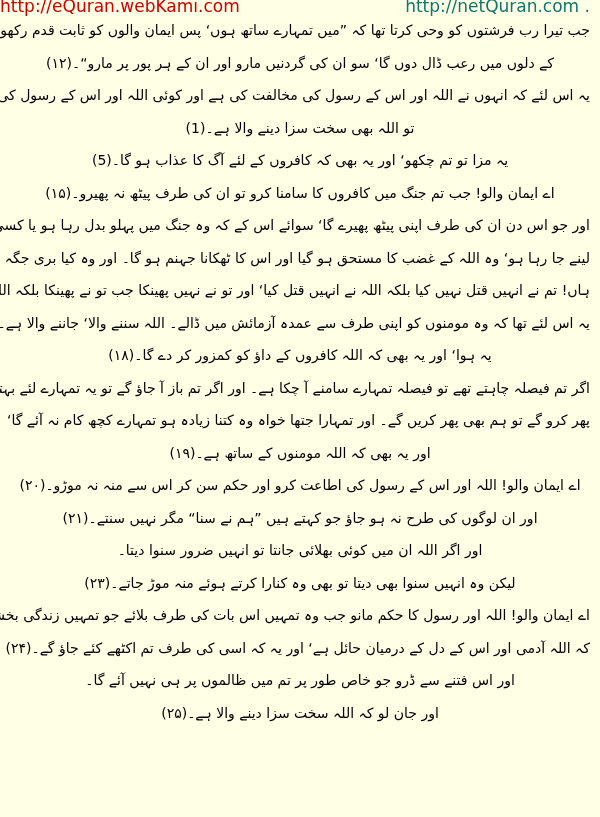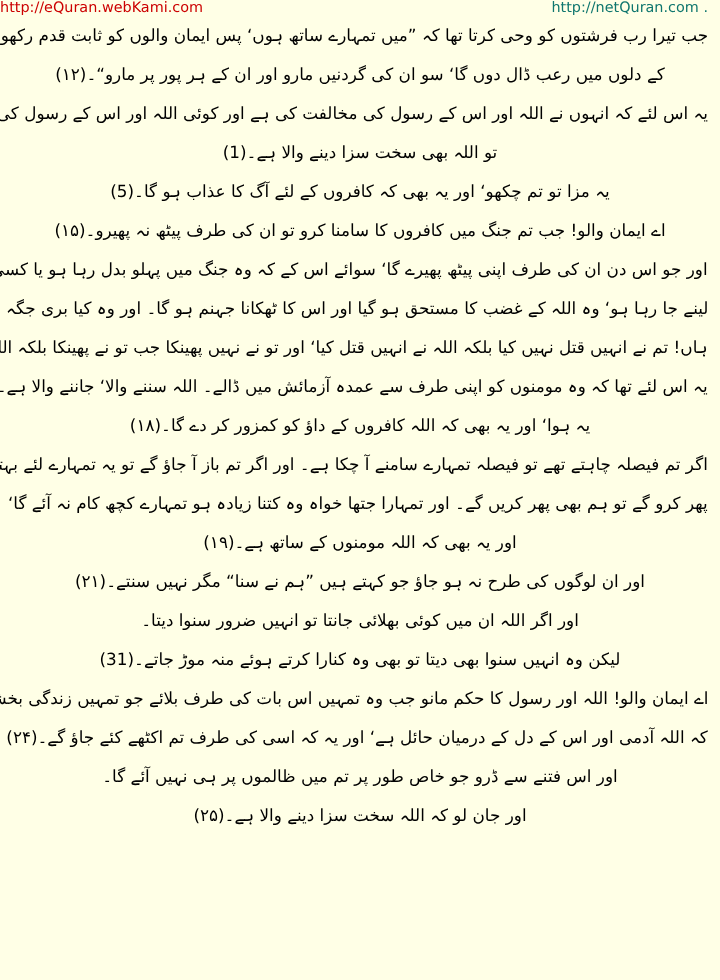--- a/index.html
+++ b/index.html
@@ -14,21 +14,21 @@
       position: relative;
       font-family: "DejaVu Sans", sans-serif;
     }
     .header {
       position: absolute;
       top: 0;
       left: 0;
       width: 592px;
       height: 14px;
       font-family: "DejaVu Sans", sans-serif;
-      font-size: 12px;
+      font-size: 17px;
       line-height: 14px;
       color: #CC0000;
     }
     .header .left {
       position: absolute;
       left: 0;
       top: -1px;
       text-decoration: none;
       color: #CC0000;
     }
@@ -75,20 +75,21 @@
   <span class="line">یہ مزا تو تم چکھو‘ اور یہ بھی کہ کافروں کے لئے آگ کا عذاب ہو گا۔(5)</span>
   <span class="line">اے ایمان والو! جب تم جنگ میں کافروں کا سامنا کرو تو ان کی طرف پیٹھ نہ پھیرو۔(۱۵)</span>
   <span class="line">اور جو اس دن ان کی طرف اپنی پیٹھ پھیرے گا‘ سوائے اس کے کہ وہ جنگ میں پہلو بدل رہا ہو یا کسی دستے کے ساتھ جگہ</span>
   <span class="line">لینے جا رہا ہو‘ وہ اللہ کے غضب کا مستحق ہو گیا اور اس کا ٹھکانا جہنم ہو گا۔ اور وہ کیا بری جگہ ہے!(۱۶)</span>
   <span class="line">ہاں! تم نے انہیں قتل نہیں کیا بلکہ اللہ نے انہیں قتل کیا‘ اور تو نے نہیں پھینکا جب تو نے پھینکا بلکہ اللہ نے پھینکا‘ اور</span>
   <span class="line">یہ اس لئے تھا کہ وہ مومنوں کو اپنی طرف سے عمدہ آزمائش میں ڈالے۔ اللہ سننے والا‘ جاننے والا ہے۔(۱۷)</span>
   <span class="line">یہ ہوا‘ اور یہ بھی کہ اللہ کافروں کے داؤ کو کمزور کر دے گا۔(۱۸)</span>
   <span class="line">اگر تم فیصلہ چاہتے تھے تو فیصلہ تمہارے سامنے آ چکا ہے۔ اور اگر تم باز آ جاؤ گے تو یہ تمہارے لئے بہتر ہو گا۔ لیکن اگر تم</span>
   <span class="line">پھر کرو گے تو ہم بھی پھر کریں گے۔ اور تمہارا جتھا خواہ وہ کتنا زیادہ ہو تمہارے کچھ کام نہ آئے گا‘</span>
   <span class="line">اور یہ بھی کہ اللہ مومنوں کے ساتھ ہے۔(۱۹)</span>
+  <span class="line">اے ایمان والو! اللہ اور اس کے رسول کی اطاعت کرو اور حکم سن کر اس سے منہ نہ موڑو۔(۲۰)</span>
   <span class="line">اور ان لوگوں کی طرح نہ ہو جاؤ جو کہتے ہیں ”ہم نے سنا“ مگر نہیں سنتے۔(۲۱)</span>
   <span class="line">اور اگر اللہ ان میں کوئی بھلائی جانتا تو انہیں ضرور سنوا دیتا۔</span>
-  <span class="line">لیکن وہ انہیں سنوا بھی دیتا تو بھی وہ کنارا کرتے ہوئے منہ موڑ جاتے۔(31)</span>
+  <span class="line">لیکن وہ انہیں سنوا بھی دیتا تو بھی وہ کنارا کرتے ہوئے منہ موڑ جاتے۔(۲۳)</span>
   <span class="line">اے ایمان والو! اللہ اور رسول کا حکم مانو جب وہ تمہیں اس بات کی طرف بلائے جو تمہیں زندگی بخشتی ہے۔ اور جان لو</span>
   <span class="line">کہ اللہ آدمی اور اس کے دل کے درمیان حائل ہے‘ اور یہ کہ اسی کی طرف تم اکٹھے کئے جاؤ گے۔(۲۴)</span>
   <span class="line">اور اس فتنے سے ڈرو جو خاص طور پر تم میں ظالموں پر ہی نہیں آئے گا۔</span>
   <span class="line">اور جان لو کہ اللہ سخت سزا دینے والا ہے۔(۲۵)</span>
 </div>
 
 </body></html>

